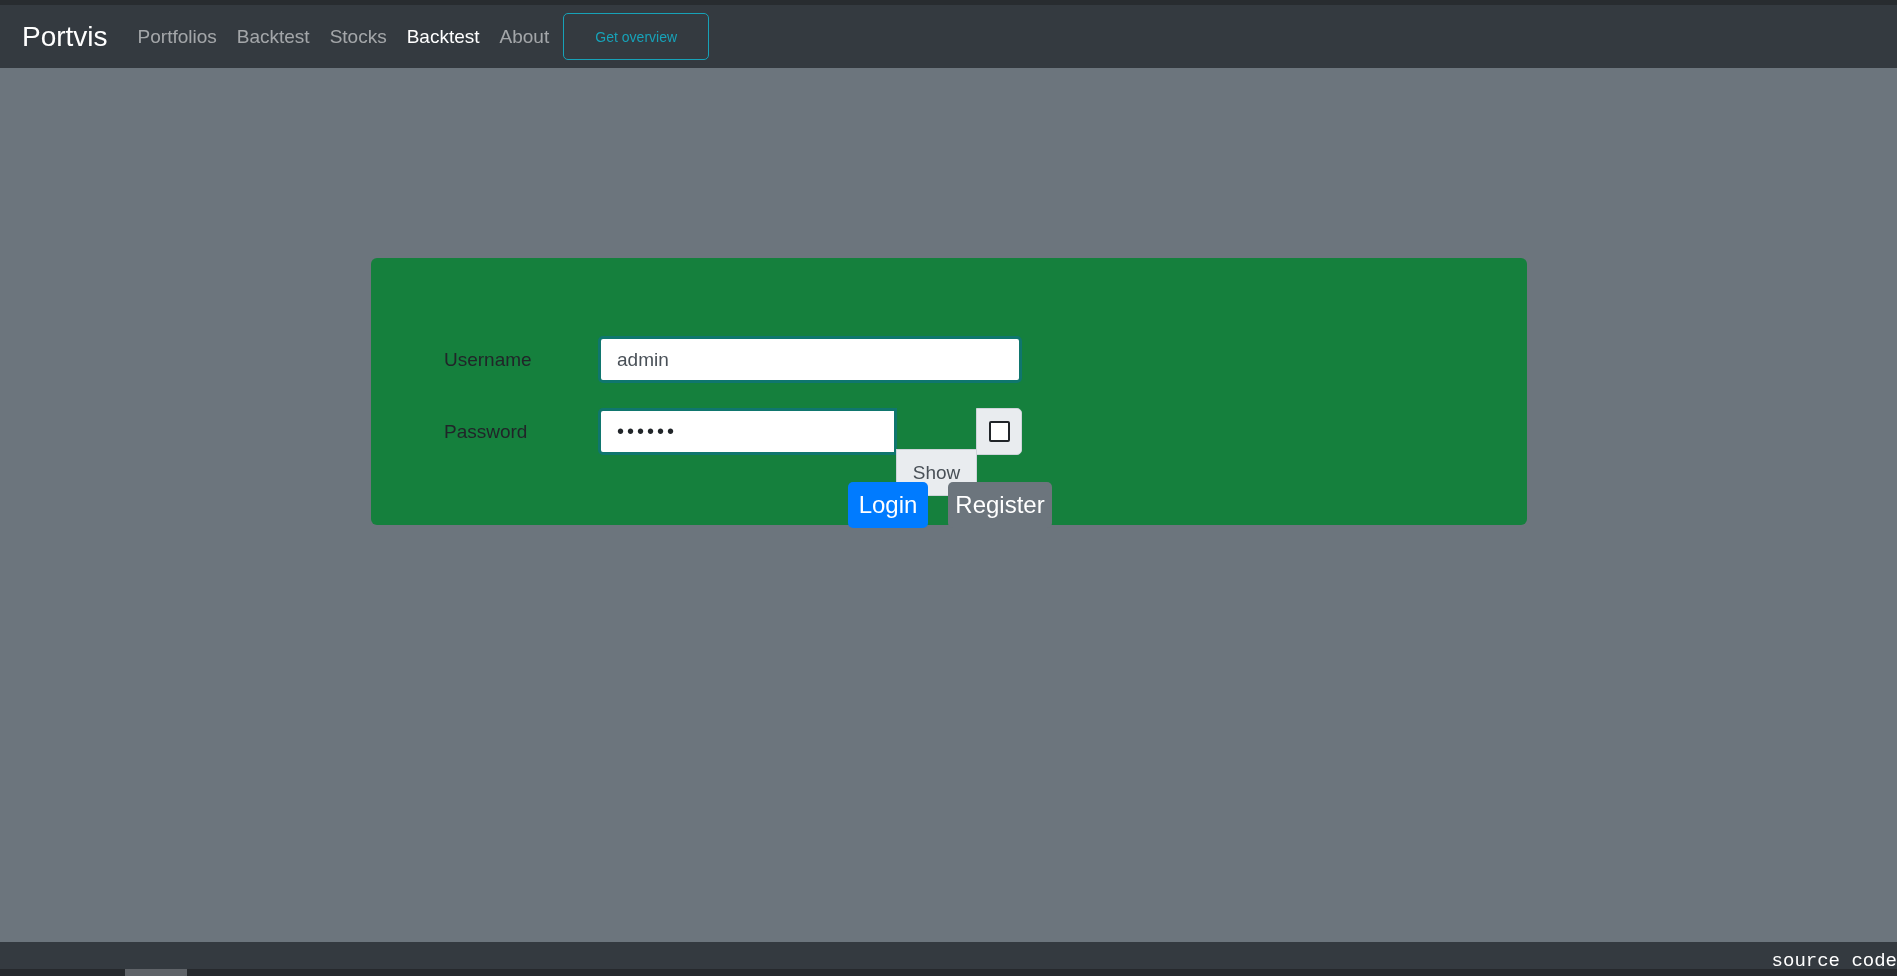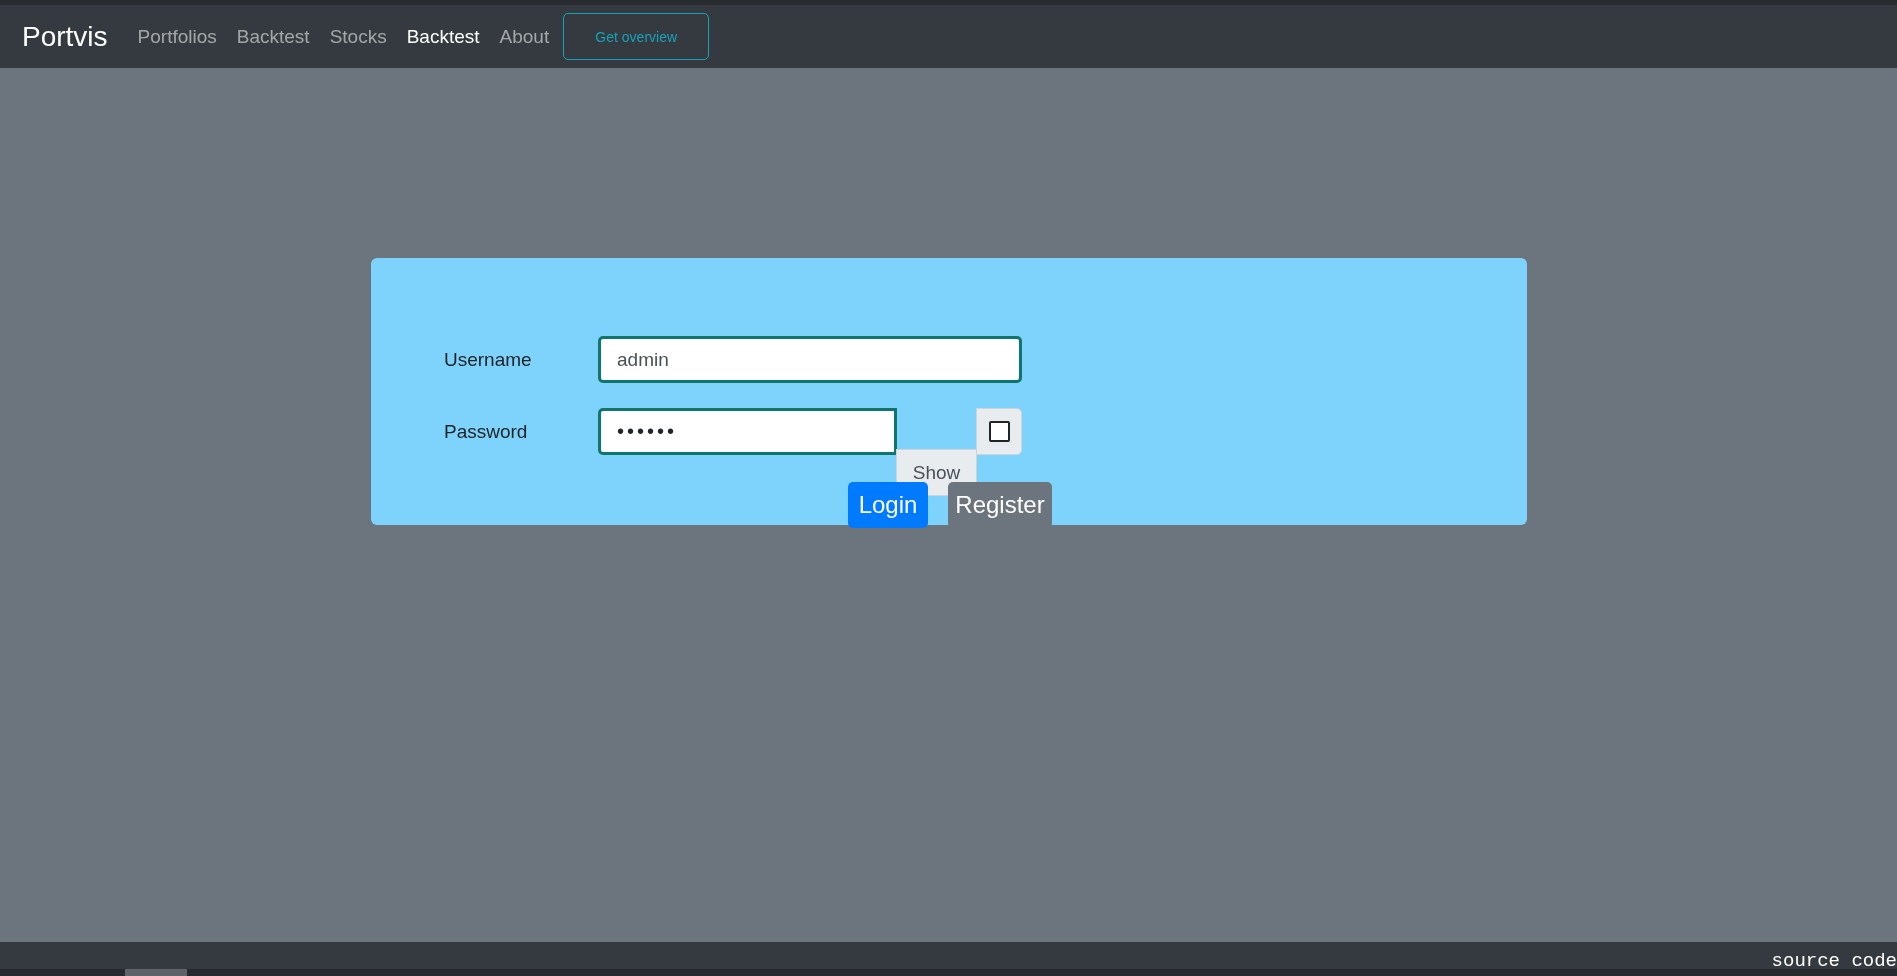--- a/index.html
+++ b/index.html
@@ -29,21 +29,21 @@
   .search::placeholder { color:#6c757d; }
   .overview-btn {
     margin-left:4px; height:47px; width:146px; background:transparent;
     border:1.5px solid #17a2b8; border-radius:5px; color:#17a2b8;
     font-size:14px; cursor:pointer; font-family:inherit; white-space:nowrap;
   }
 
   
   .card {
     position:absolute; left:371px; top:258px; width:1156px; height:267px;
-    background:#7dd3fc; border-radius:6px;
+    background:#15803d; border-radius:6px;
   }
   .lbl { position:absolute; left:73px; height:47px; display:flex; align-items:center;
          font-size:19px; color:#212529; }
   .lbl-user { top:78px; }
   .lbl-pass { top:150px; }
   .input {
     border:3px solid #0f766e; border-radius:5px; background:#ffffff;
     font-size:19px; color:#495057; padding:0 16px; outline:none; font-family:inherit;
   }
   .input-user { position:absolute; left:227px; top:78px; width:424px; height:47px; }

